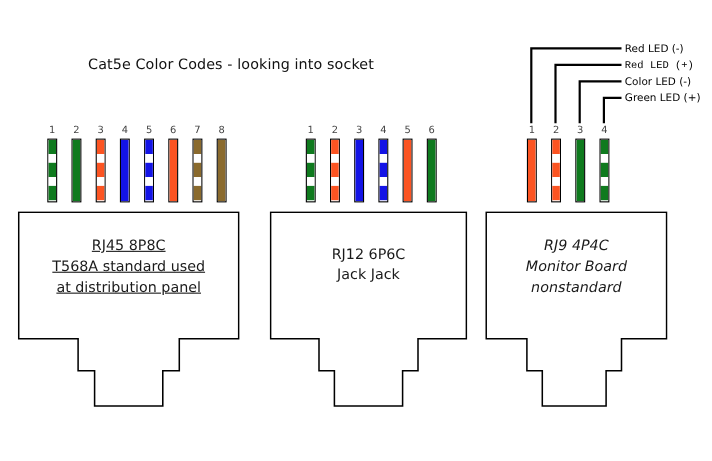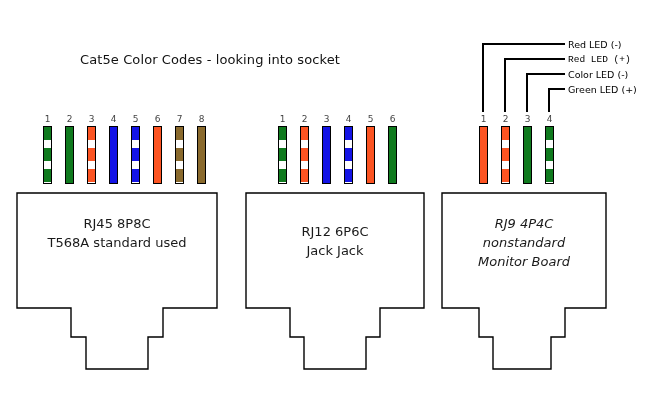--- a/index.html
+++ b/index.html
@@ -169,23 +169,24 @@
         <div class="pin solid" title="brown">
           <div class="band" style="background: rgb(138, 106, 45);"></div>
         </div>
       </div>
     </div>
 
   <div class="body-wrap" style="left:0px; top:80px;">
     <svg class="body-svg" width="202" height="178" viewBox="0 0 202 178">
       <path d="M1,1 L201,1 L201,116 L147,116 L147,145 L132,145 L132,177 L70,177 L70,145 L55,145 L55,116 L1,116 Z" fill="#ffffff" stroke="#000000" stroke-width="1.4" stroke-linejoin="miter"></path>
     </svg>
-    <div class="body-label" style="top:22px;">
+    <div class="body-label" style="top:22px;text-decoration:underline;">
       <div>RJ45 8P8C</div>
       <div>T568A standard used</div>
+      <div>at distribution panel</div>
     </div>
   </div>
 </div>
 
 <div class="connector" id="conn-rj12" style="left:245px; top:112px;">
 
   <div class="pin-row" id="pins-rj12" style="left:33px; top:0px; gap:13px;">
       <div class="pin-col">
         <div class="pin-num">1</div>
         <div class="pin striped" title="white/green">
@@ -283,22 +284,22 @@
         </div>
       </div>
     </div>
 
   <div class="body-wrap" style="left:0px; top:80px;">
     <svg class="body-svg" width="166" height="178" viewBox="0 0 166 178">
       <path d="M1,1 L165,1 L165,116 L124,116 L124,145 L110,145 L110,177 L52,177 L52,145 L38,145 L38,116 L1,116 Z" fill="#ffffff" stroke="#000000" stroke-width="1.4" stroke-linejoin="miter"></path>
     </svg>
     <div class="body-label" style="top:22px;font-style:italic;">
       <div>RJ9 4P4C</div>
+      <div>Monitor Board</div>
       <div>nonstandard</div>
-      <div>Monitor Board</div>
     </div>
   </div>
 </div>
 
 <div id="led-callouts">
   <svg width="177" height="95" viewBox="0 0 177 95" style="position:absolute;left:0;top:0;">
 
     <path d="M13,84 L13,16 L95,16" fill="none" stroke="#000000" stroke-width="2"></path>
 
     <path d="M35,84 L35,31 L95,31" fill="none" stroke="#000000" stroke-width="2"></path>

